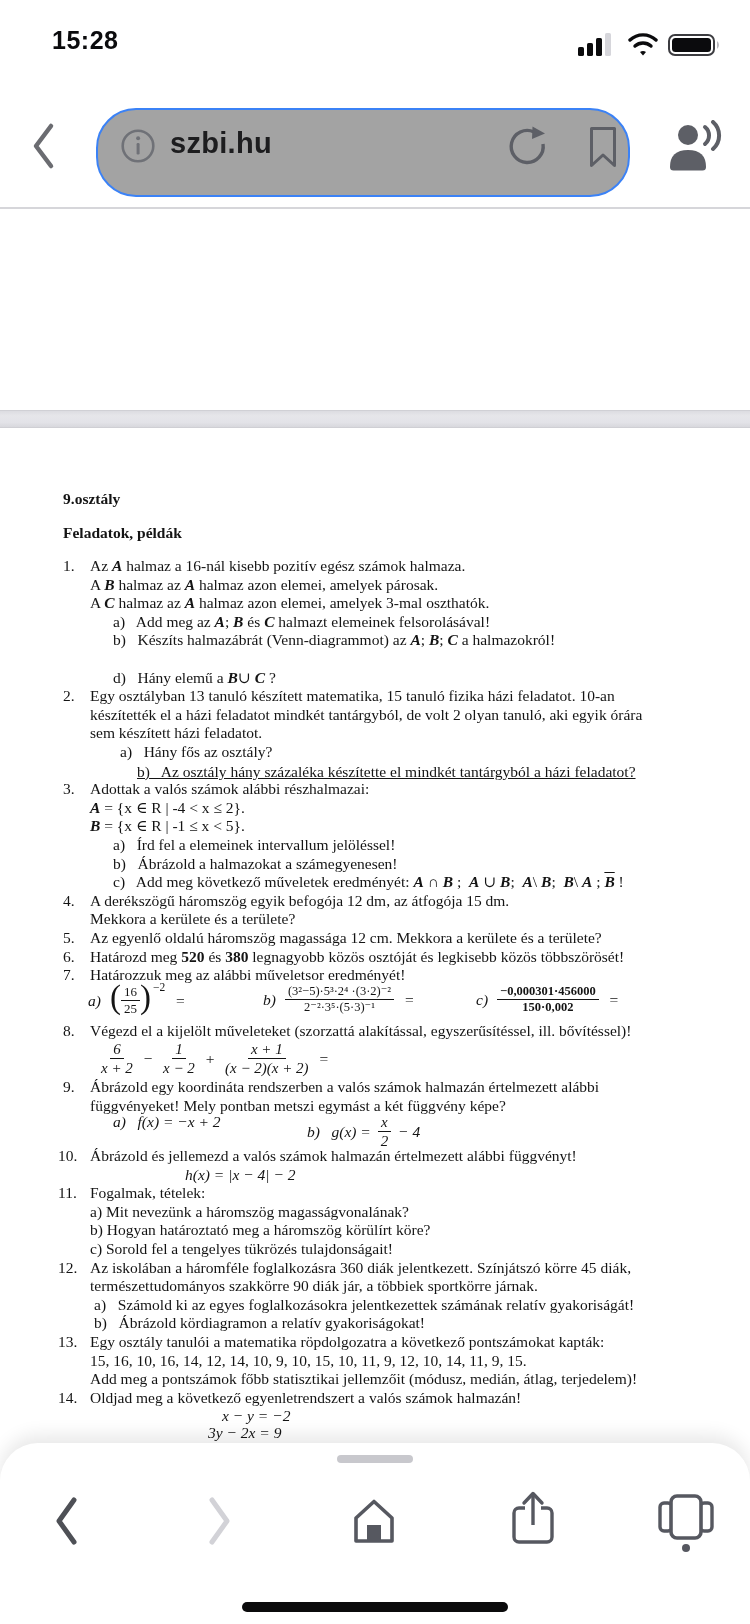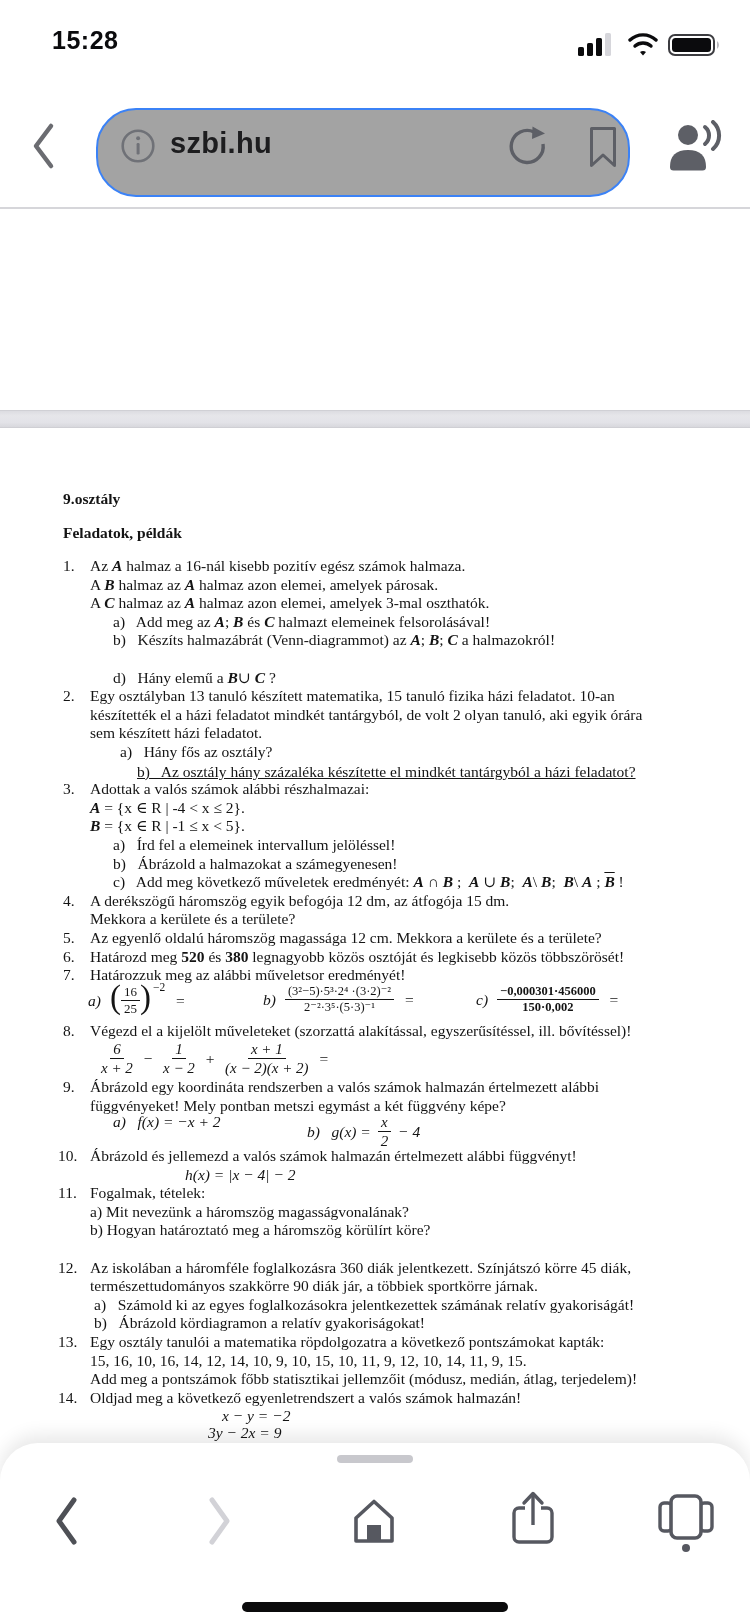--- a/index.html
+++ b/index.html
@@ -133,20 +133,21 @@
       <div class="line mexpr" style="top: 1040px; left: 95px;"><span class="frac fe"><span class="fn">6</span><span class="fd">x + 2</span></span><span> − </span><span class="frac fe"><span class="fn">1</span><span class="fd">x − 2</span></span><span> + </span><span class="frac fe"><span class="fn">x + 1</span><span class="fd">(x − 2)(x + 2)</span></span><span> =</span></div>
       <div class="line" style="top: 1077px; left: 63px;"><span class="num" style="width:27px">9.</span>Ábrázold egy koordináta rendszerben a valós számok halmazán értelmezett alábbi</div>
       <div class="line" style="top: 1095.6px; left: 90px;">függvényeket! Mely pontban metszi egymást a két függvény képe?</div>
       <div class="line mexpr" style="top: 1113px; left: 113px;"><span>a)   f(x) = −x + 2</span></div>
       <div class="line mexpr" style="top: 1113px; left: 307px;"><span>b)   g(x) = </span><span class="frac fe"><span class="fn">x</span><span class="fd">2</span></span><span> − 4</span></div>
       <div class="line" style="top: 1146px; left: 58px;"><span class="num" style="width:32px">10.</span>Ábrázold és jellemezd a valós számok halmazán értelmezett alábbi függvényt!</div>
       <div class="line ital" style="top: 1164.6px; left: 161px; margin-left: 24px;">h(x) = |x − 4| − 2</div>
       <div class="line" style="top: 1183.2px; left: 58px;"><span class="num" style="width:32px">11.</span>Fogalmak, tételek:</div>
       <div class="line" style="top: 1201.8px; left: 90px;">a) Mit nevezünk a háromszög magasságvonalának?</div>
       <div class="line" style="top: 1220.4px; left: 90px;">b) Hogyan határoztató meg a háromszög körülírt köre?</div>
+      <div class="line" style="top: 1239px; left: 90px;">c) Sorold fel a tengelyes tükrözés tulajdonságait!</div>
       <div class="line" style="top: 1257.6px; left: 58px;"><span class="num" style="width:32px">12.</span>Az iskolában a háromféle foglalkozásra 360 diák jelentkezett. Színjátszó körre 45 diák,</div>
       <div class="line" style="top: 1276.2px; left: 90px;">természettudományos szakkörre 90 diák jár, a többiek sportkörre járnak.</div>
       <div class="line" style="top: 1294.8px; left: 94px;">a)   Számold ki az egyes foglalkozásokra jelentkezettek számának relatív gyakoriságát!</div>
       <div class="line" style="top: 1313.4px; left: 94px;">b)   Ábrázold kördiagramon a relatív gyakoriságokat!</div>
       <div class="line" style="top: 1332px; left: 58px;"><span class="num" style="width:32px">13.</span>Egy osztály tanulói a matematika röpdolgozatra a következő pontszámokat kapták:</div>
       <div class="line" style="top: 1350.6px; left: 90px;">15, 16, 10, 16, 14, 12, 14, 10, 9, 10, 15, 10, 11, 9, 12, 10, 14, 11, 9, 15.</div>
       <div class="line" style="top: 1369.2px; left: 90px;">Add meg a pontszámok főbb statisztikai jellemzőit (módusz, medián, átlag, terjedelem)!</div>
       <div class="line" style="top: 1387.8px; left: 58px;"><span class="num" style="width:32px">14.</span>Oldjad meg a következő egyenletrendszert a valós számok halmazán!</div>
       <div class="line ital" style="top: 1406.4px; left: 222px;">x − y = −2</div>
       <div class="line ital" style="top: 1423px; left: 208px;">3y − 2x = 9</div>

